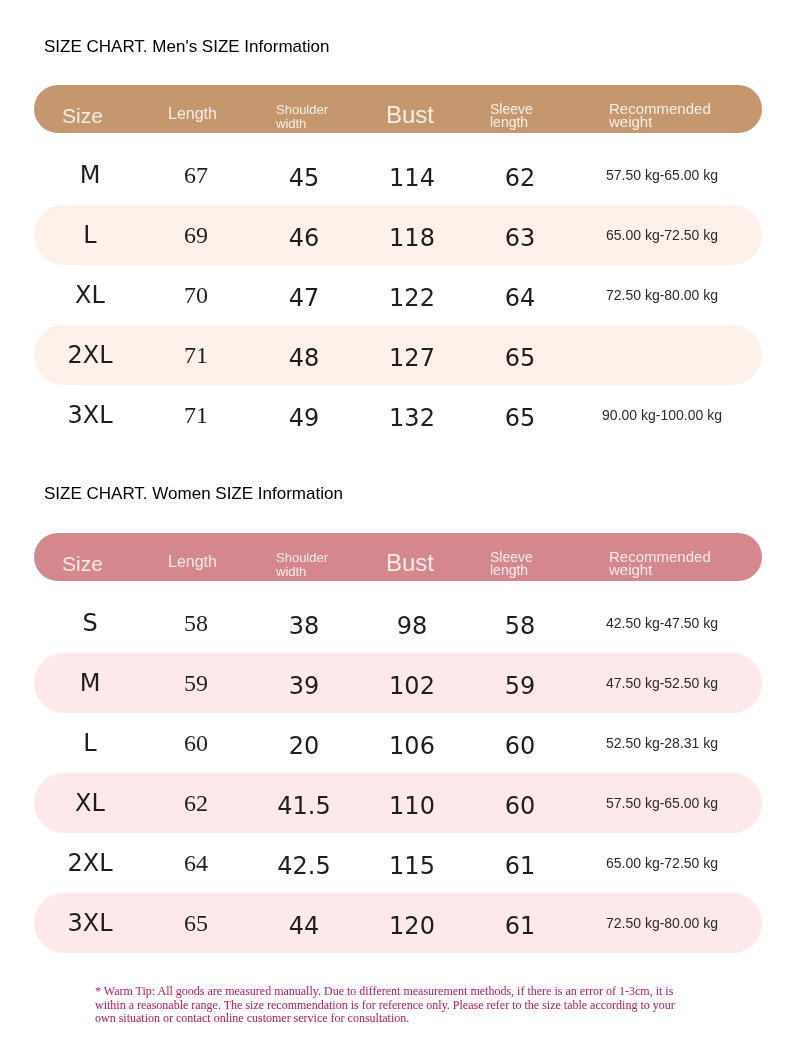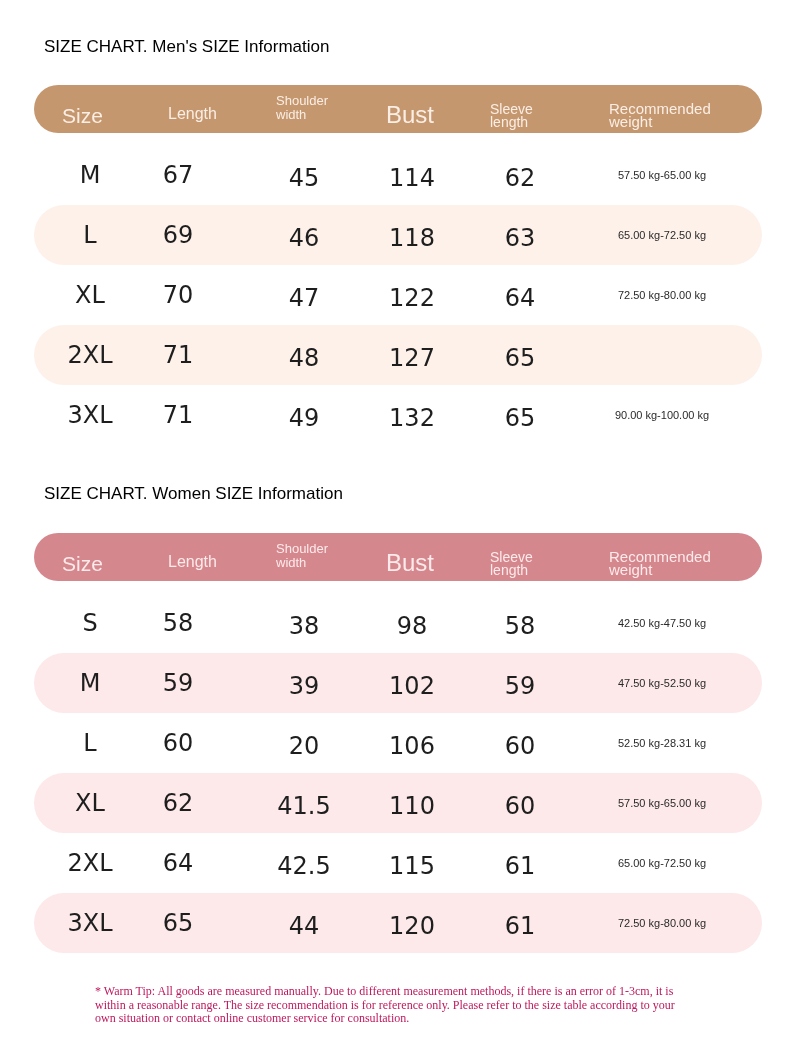--- a/index.html
+++ b/index.html
@@ -4,34 +4,34 @@
 <style>
   html, body { margin:0; padding:0; background:#ffffff; }
   body { width:790px; height:1052px; position:relative; overflow:hidden; font-family:"Liberation Sans", sans-serif; color:#222; }
   .section-title { position:absolute; left:44px; font-size:17px; color:#000000; font-family:"Liberation Sans", sans-serif; }
   .header { position:absolute; left:34px; width:728px; height:48px; border-radius:30px; color:#fbeee4; }
   .header.men { top:85px; background:#c5976f; }
   .header.women { top:533px; background:#d5878e; color:#fdeaea; }
   .h { position:absolute; font-family:"Liberation Sans", sans-serif; line-height:1; }
   .h.size { left:28px; top:20px; font-size:21px; }
   .h.length { left:134px; top:21px; font-size:16px; }
-  .h.shoulder { left:242px; top:9px; font-size:13px; line-height:14px; }
+  .h.shoulder { left:242px; top:18px; font-size:13px; line-height:14px; }
   .h.bust { left:352px; top:18px; font-size:24px; }
   .h.sleeve { left:456px; top:18px; font-size:14px; line-height:13px; }
   .h.weight { left:575px; top:17px; font-size:15px; line-height:13px; }
   .row { position:absolute; left:34px; width:728px; height:60px; border-radius:30px; }
   .row.shade-men { background:#fdf1ea; }
   .row.shade-women { background:#fde9ea; }
   .cell { position:absolute; top:0; height:60px; line-height:60px; text-align:center; font-family:"DejaVu Sans", sans-serif; font-size:24px; color:#1e1e1e; }
   .c0 { left:16px; width:80px; }
-  .c1 { left:104px; width:80px; }
+  .c1 { left:122px; width:80px;font-family:Liberation Serif, serif; }
   .c2 { left:230px; width:80px; top:3px; }
   .c3 { left:338px; width:80px; top:3px; }
   .c4 { left:446px; width:80px; top:3px; }
-  .c5 { left:540px; width:176px; font-family:"Liberation Sans", sans-serif; font-size:11px; color:#2a2a2a; }
+  .c5 { left:540px; width:176px; font-family:"Liberation Sans", sans-serif; font-size:14px; color:#2a2a2a; }
   .tip { position:absolute; left:95px; top:985px; width:600px; font-size:12px; line-height:13.5px; color:#be185d; font-family:Liberation Serif, serif; }
 </style>
 </head>
 <body>
 
 <div class="section-title" style="top:37px;">SIZE CHART. Men's SIZE Information</div>
 <div class="header men">
   <span class="h size">Size</span>
   <span class="h length">Length</span>
   <span class="h shoulder" style="width:60px;">Shoulder width</span>

